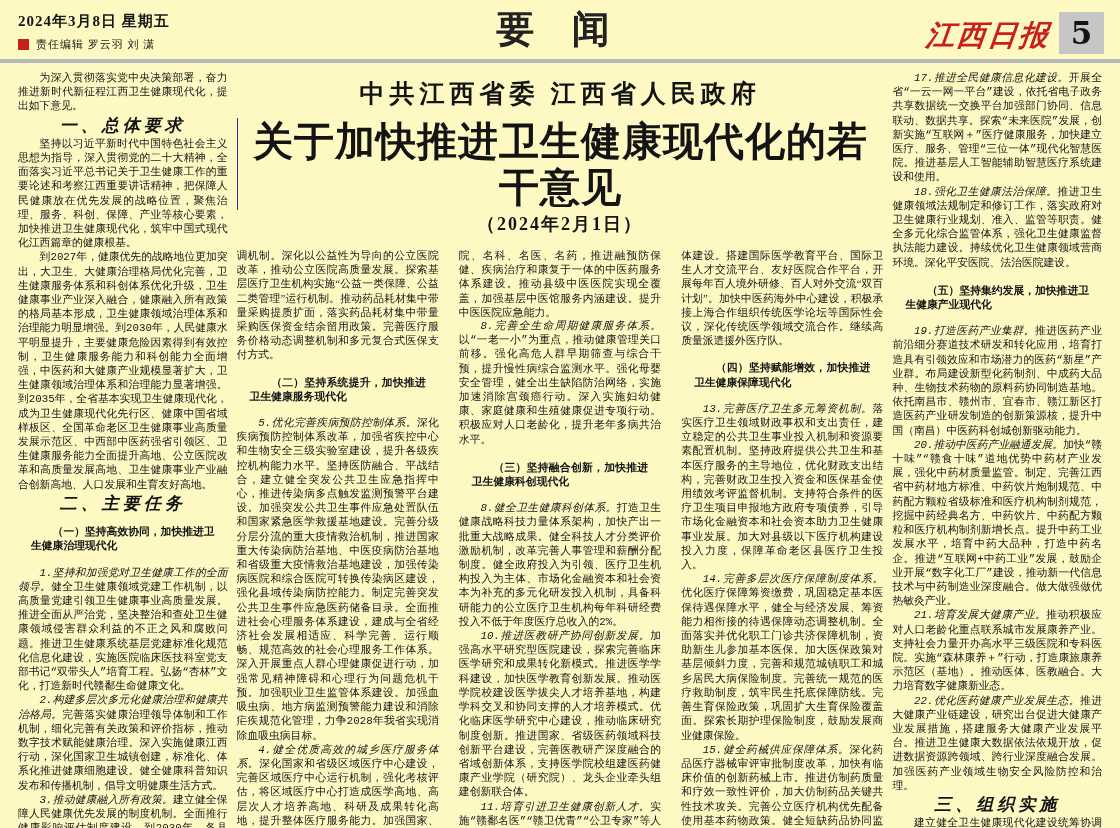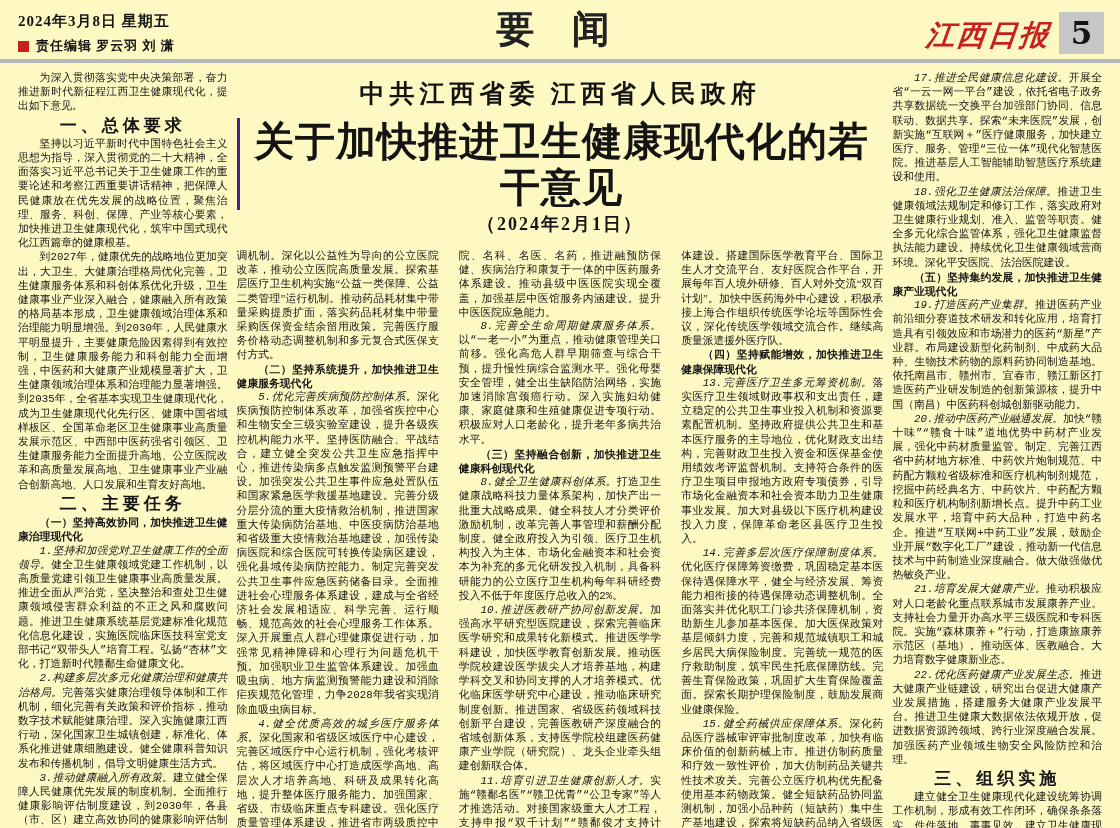--- a/index.html
+++ b/index.html
@@ -2,21 +2,21 @@
 <html><head>
 <meta charset="utf-8">
 <style>
   html,body{margin:0;padding:0;background:#ffffff;}
   .page{position:relative;width:1120px;height:828px;background:#fef9c3;overflow:hidden;
         font-family:"Liberation Serif","DejaVu Serif",serif;color:#141414;}
 
   
   .header{position:absolute;top:0;left:0;right:0;height:62px;}
   .date-line{position:absolute;left:18px;top:12px;font-size:15px;font-weight:bold;letter-spacing:1px;}
-  .editor-line{position:absolute;left:18px;top:37px;font-size:13px;font-weight:bold;letter-spacing:1px;
+  .editor-line{position:absolute;left:18px;top:37px;font-size:11px;font-weight:normal;letter-spacing:1px;
                display:flex;align-items:center;}
   .red-sq{display:inline-block;width:11px;height:11px;background:#c8201d;margin-right:7px;}
   .section-title{position:absolute;left:0;right:0;top:4px;text-align:center;
                  font-size:38px;font-weight:bold;letter-spacing:14px;color:#222;}
   .masthead{position:absolute;right:70px;top:16px;color:#c8201d;font-size:29px;font-weight:bold;
             font-style:italic;transform:skewX(-6deg);letter-spacing:2px;}
   .pagenum-box{position:absolute;right:16px;top:12px;width:45px;height:42px;background:#c6c6c6;
                display:flex;align-items:center;justify-content:center;}
   .pagenum{font-family:"DejaVu Serif",serif;font-size:31px;font-weight:bold;color:#141414;}
   .header-rule{position:absolute;top:59px;left:0;right:0;height:4px;background:#b5b8ba;}
@@ -24,28 +24,28 @@
   
   .content{position:absolute;top:71px;left:18px;right:18px;bottom:0;display:flex;gap:9px;}
   .col{width:209.6px;flex:0 0 auto;font-size:10.8px;line-height:14.2px;text-align:justify;}
   .middle{flex:1 1 auto;display:flex;flex-direction:column;}
   .mid-cols{flex:1;display:flex;gap:20px;overflow:hidden;}
   .mid-cols .col{flex:1 1 0;width:auto;}
 
   .headline{text-align:center;padding:4px 0 12px;}
   .kicker{font-size:25px;font-weight:bold;letter-spacing:5px;margin-top:2px;}
   .main-title{font-size:40px;line-height:1.15;font-weight:900;letter-spacing:1px;margin-top:8px;
-              font-family:"Liberation Sans","DejaVu Sans",sans-serif;border-left:3px solid #4c1d95;}
+              font-family:"Liberation Sans","DejaVu Sans",sans-serif;border-left:1px solid #4c1d95;}
   .dateline{font-size:18px;margin-top:2px;letter-spacing:2px;font-weight:bold;}
 
   .para{margin:0;text-indent:2em;font-family:Liberation Mono, monospace;}
   .cont{margin:0;text-indent:0;}
   .h1{ text-align:center;font-family:"Liberation Sans","DejaVu Sans",sans-serif;font-weight:bold;
-       font-size:17px;letter-spacing:4px;margin:5px 0 4px;text-indent:0;}
-  .h2{ margin:0;text-indent:2em;font-weight:bold;
+       font-size:17px;letter-spacing:4px;margin:5px 0 4px;text-indent:0;font-style:italic;}
+  .h2{ margin:13px;text-indent:2em;font-weight:bold;
        font-family:"Liberation Sans","DejaVu Sans",sans-serif;font-size:10.8px;}
   .lead{font-style:italic;}
 </style>
 </head>
 <body>
 
 <div class="page">
 
   <div class="header">
     <div class="date-line">2024年3月8日 星期五</div>

